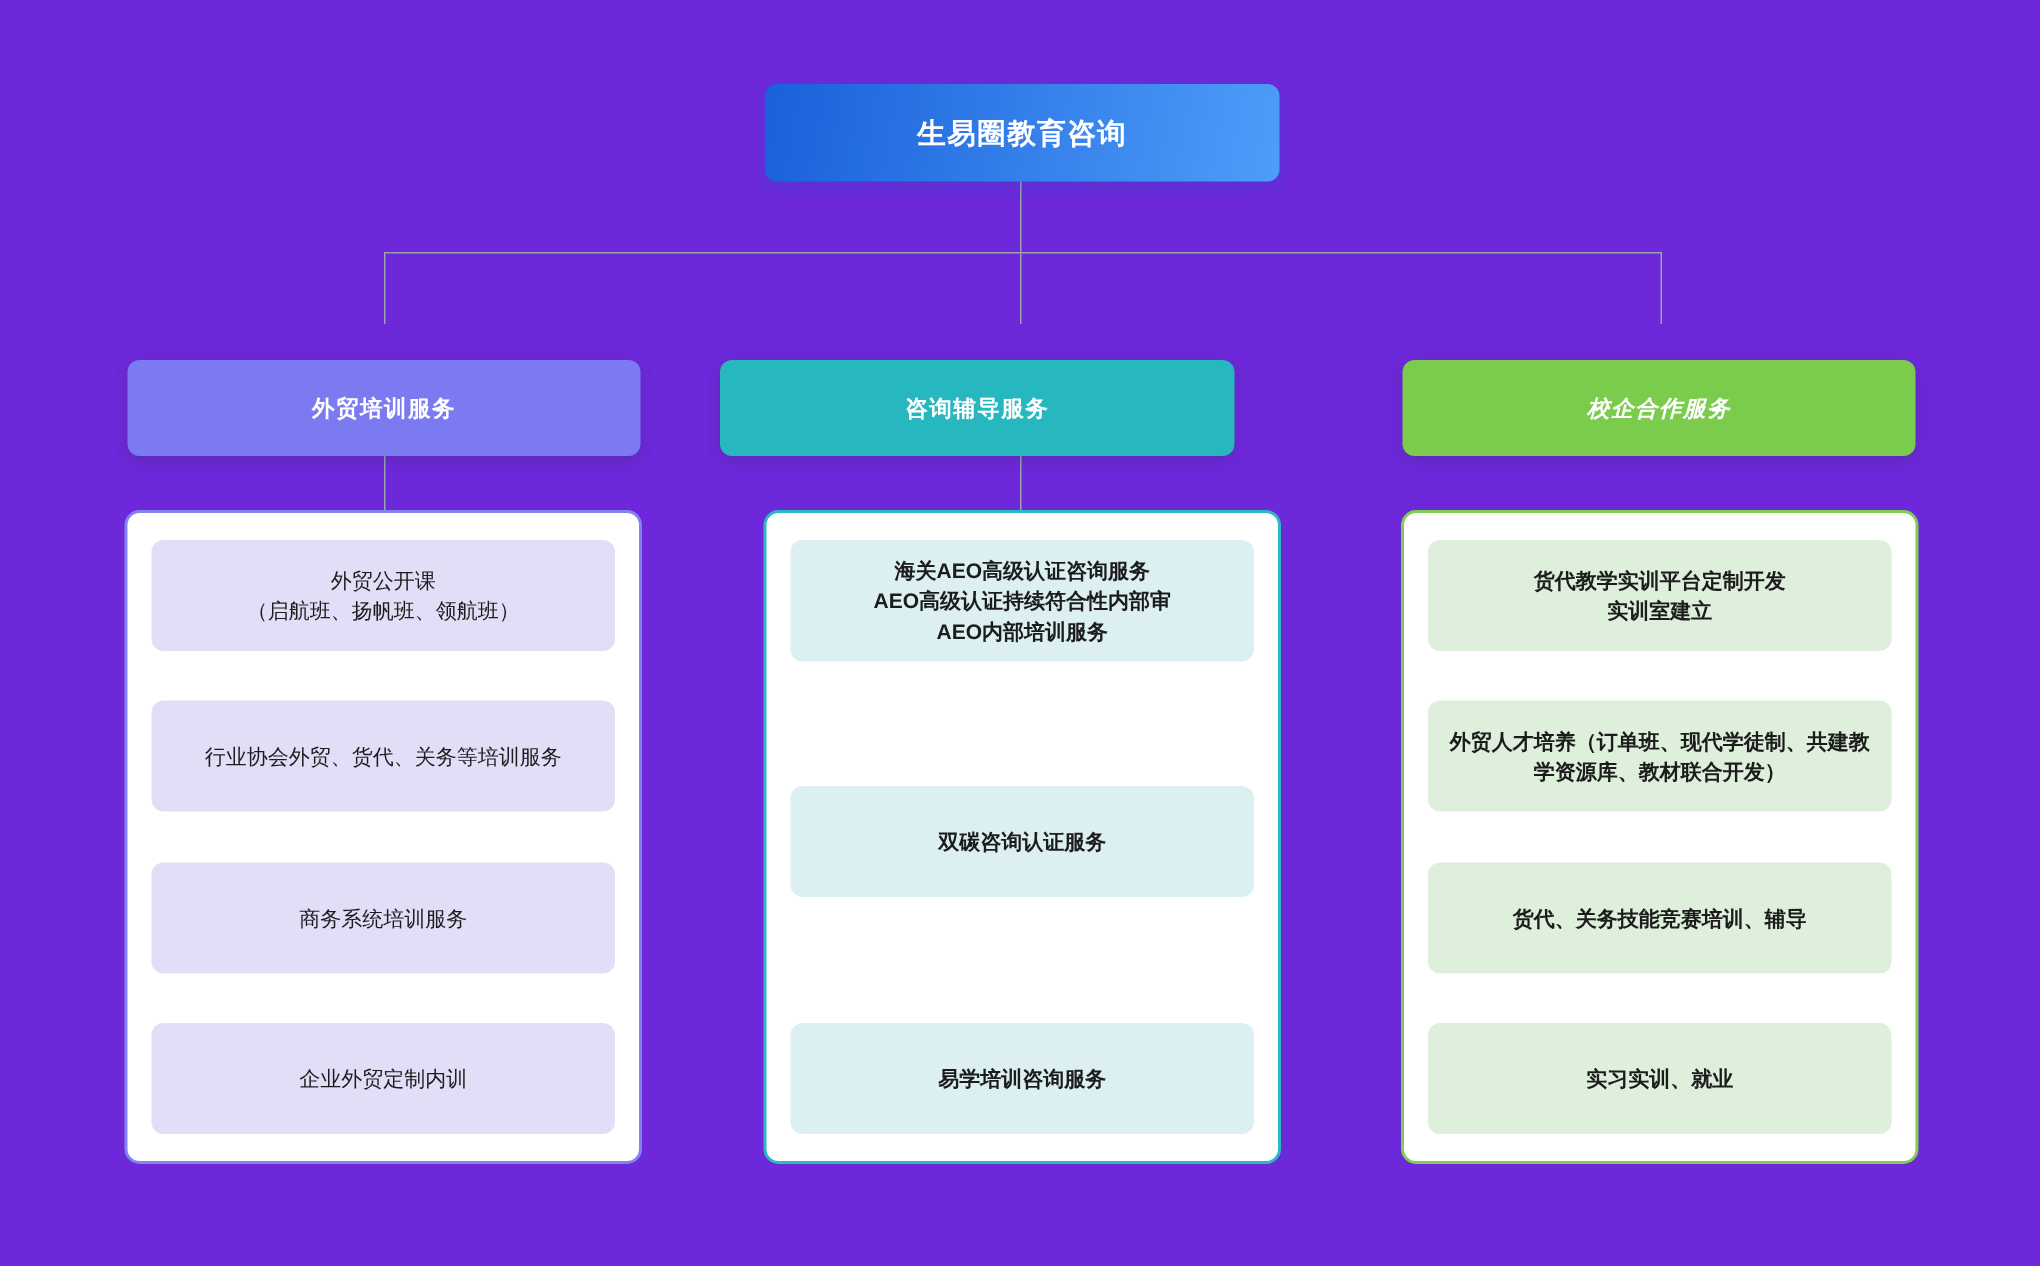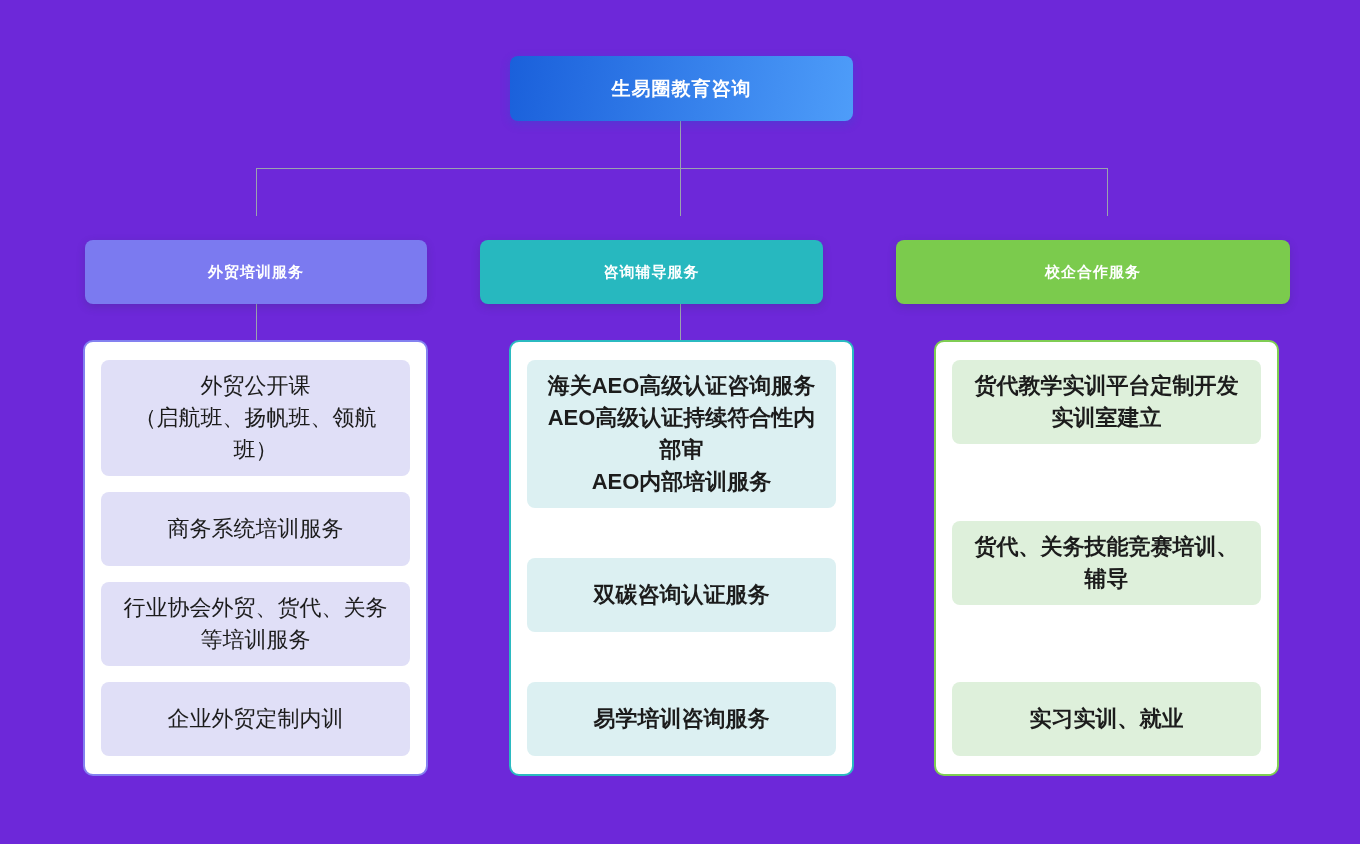--- a/index.html
+++ b/index.html
@@ -57,21 +57,21 @@
     font-weight: bold;
     letter-spacing: 1px;
     display: flex;
     align-items: center;
     justify-content: center;
     box-shadow: 0 3px 9px rgba(40, 50, 80, 0.22);
     margin-top: 24px;
   }
   .pos-h1 { left: 85px;  width: 342px; }
   .pos-h2 { left: 480px; width: 343px; }
-  .pos-h3 { left: 896px; width: 394px; }
+  .pos-h3 { left: 935px; width: 342px; font-style: italic; }
 
   
   .branch-panel {
     position: absolute;
     top: 340px;
     height: 436px;
     box-sizing: border-box;
     background: #ffffff;
     border: 2px solid var(--pbr, #ccc);
     border-radius: 10px;
@@ -88,21 +88,21 @@
   .card {
     box-sizing: border-box;
     background: var(--cbg, #eee);
     border-radius: 8px;
     min-height: 74px;
     padding: 10px 14px;
     display: flex;
     align-items: center;
     justify-content: center;
     text-align: center;
-    font-size: 22px;
+    font-size: 14px;
     line-height: 1.45;
     color: #1c1c1c;
     white-space: pre-line;
   }
 </style>
 </head>
 <body>
 
 <div class="stage" style="--line: #9AA3AE;">
 
@@ -117,39 +117,40 @@
   <div class="node-root" style="--g1: #1A60DB; --g2: #4E9DF9;">
     <span>生易圈教育咨询</span>
   </div>
 
   <div class="branch-header pos-h1" style="--hbg: #7B7AF0;">
     <span>外贸培训服务</span>
   </div>
   <div class="branch-panel pos-p1" style="--pbr: #8481F0;">
     <div class="card" style="--cbg: #E0DFF7;">外贸公开课
 （启航班、扬帆班、领航班）</div>
+    <div class="card" style="--cbg: #E0DFF7;">行业协会外贸、货代、关务等培训服务</div>
     <div class="card" style="--cbg: #E0DFF7;">商务系统培训服务</div>
-    <div class="card" style="--cbg: #E0DFF7;">行业协会外贸、货代、关务等培训服务</div>
     <div class="card" style="--cbg: #E0DFF7;">企业外贸定制内训</div>
   </div>
 
   <div class="branch-header pos-h2" style="--hbg: #27B8BF;">
     <span>咨询辅导服务</span>
   </div>
   <div class="branch-panel pos-p2" style="--pbr: #2BBAC1;">
     <div class="card" style="--cbg: #DCF0F2;">海关AEO高级认证咨询服务
 AEO高级认证持续符合性内部审
 AEO内部培训服务</div>
     <div class="card" style="--cbg: #DCF0F2;">双碳咨询认证服务</div>
     <div class="card" style="--cbg: #DCF0F2;">易学培训咨询服务</div>
   </div>
 
   <div class="branch-header pos-h3" style="--hbg: #7BCB4D;">
     <span>校企合作服务</span>
   </div>
   <div class="branch-panel pos-p3" style="--pbr: #7FCD53;">
     <div class="card" style="--cbg: #DEF0DB;">货代教学实训平台定制开发
 实训室建立</div>
+    <div class="card" style="--cbg: #DEF0DB;">外贸人才培养（订单班、现代学徒制、共建教学资源库、教材联合开发）</div>
     <div class="card" style="--cbg: #DEF0DB;">货代、关务技能竞赛培训、辅导</div>
     <div class="card" style="--cbg: #DEF0DB;">实习实训、就业</div>
   </div>
 
 </div>
 
 </body></html>

